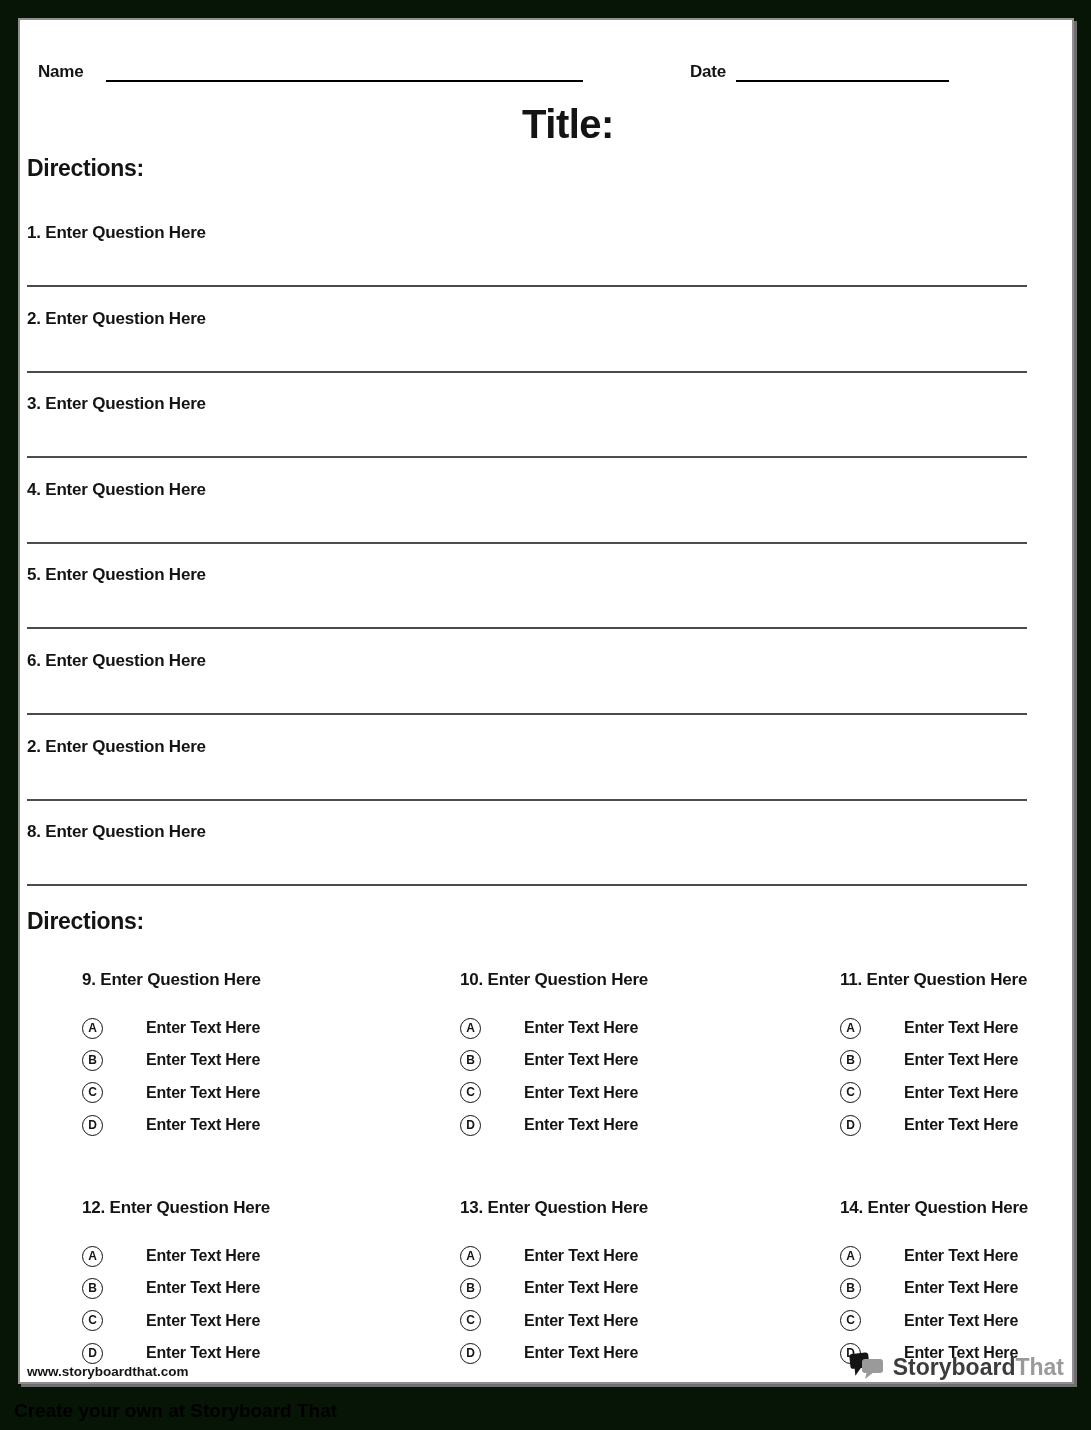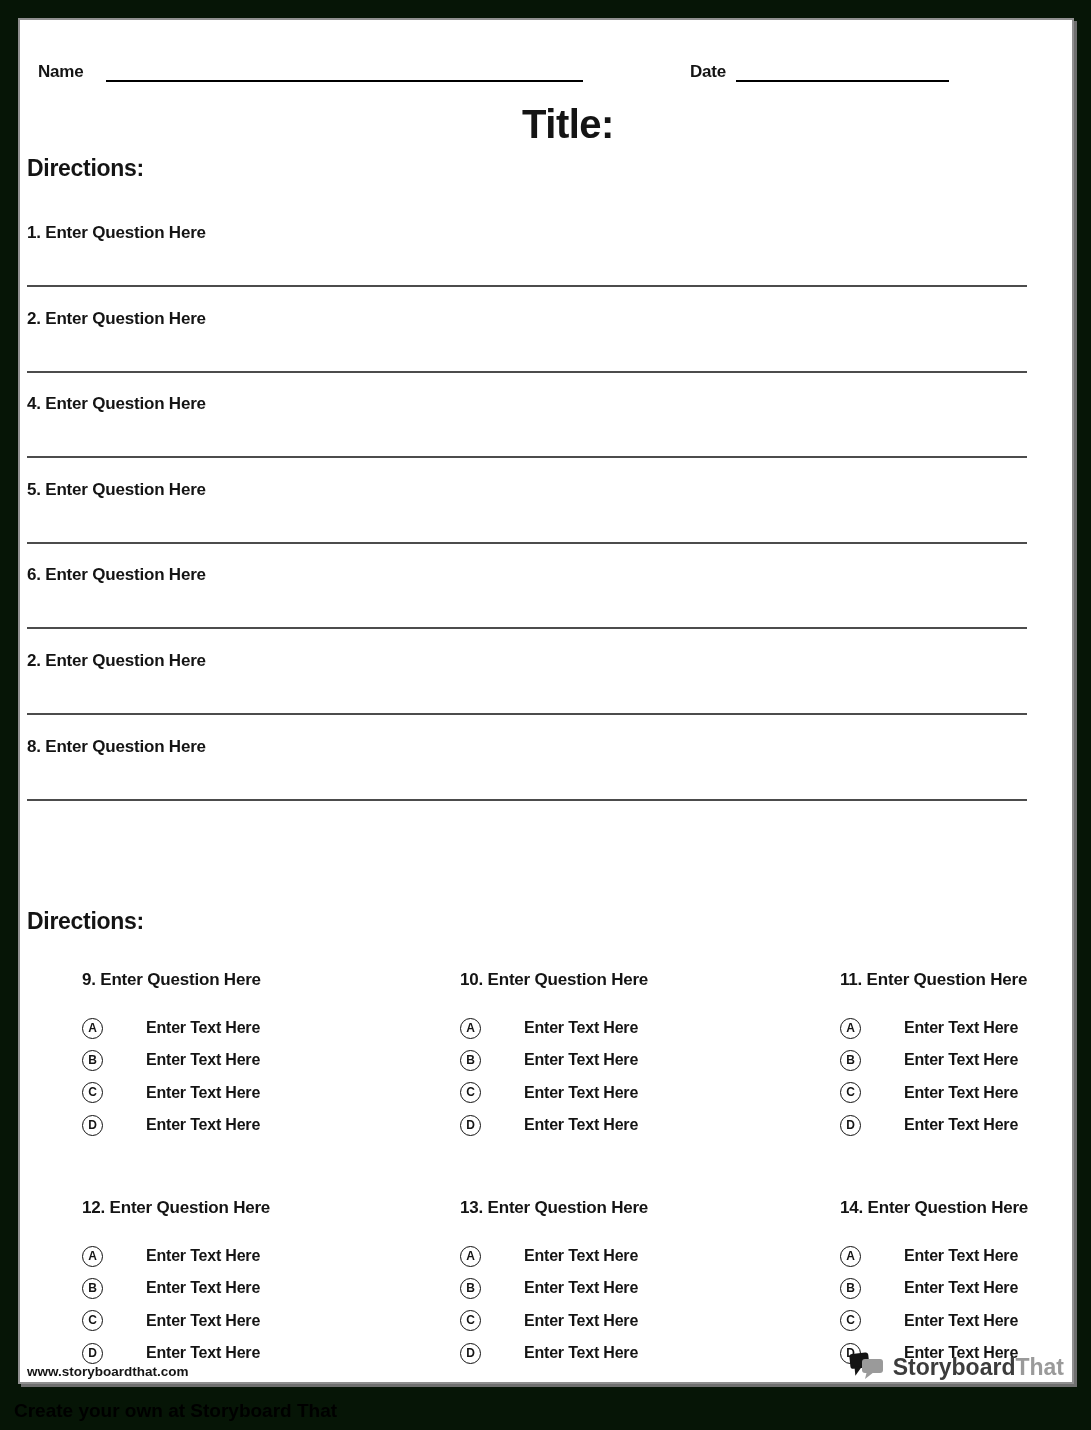--- a/index.html
+++ b/index.html
@@ -85,20 +85,24 @@
   <div class="open-questions">
     <div class="oq">
       <div class="oq-label">1. Enter Question Here</div>
       <div class="oq-line"></div>
     </div>
     <div class="oq">
       <div class="oq-label">2. Enter Question Here</div>
       <div class="oq-line"></div>
     </div>
     <div class="oq">
+      <div class="oq-label">3. Enter Question Here</div>
+      <div class="oq-line"></div>
+    </div>
+    <div class="oq">
       <div class="oq-label">4. Enter Question Here</div>
       <div class="oq-line"></div>
     </div>
     <div class="oq">
       <div class="oq-label">5. Enter Question Here</div>
       <div class="oq-line"></div>
     </div>
     <div class="oq">
       <div class="oq-label">6. Enter Question Here</div>
       <div class="oq-line"></div>

